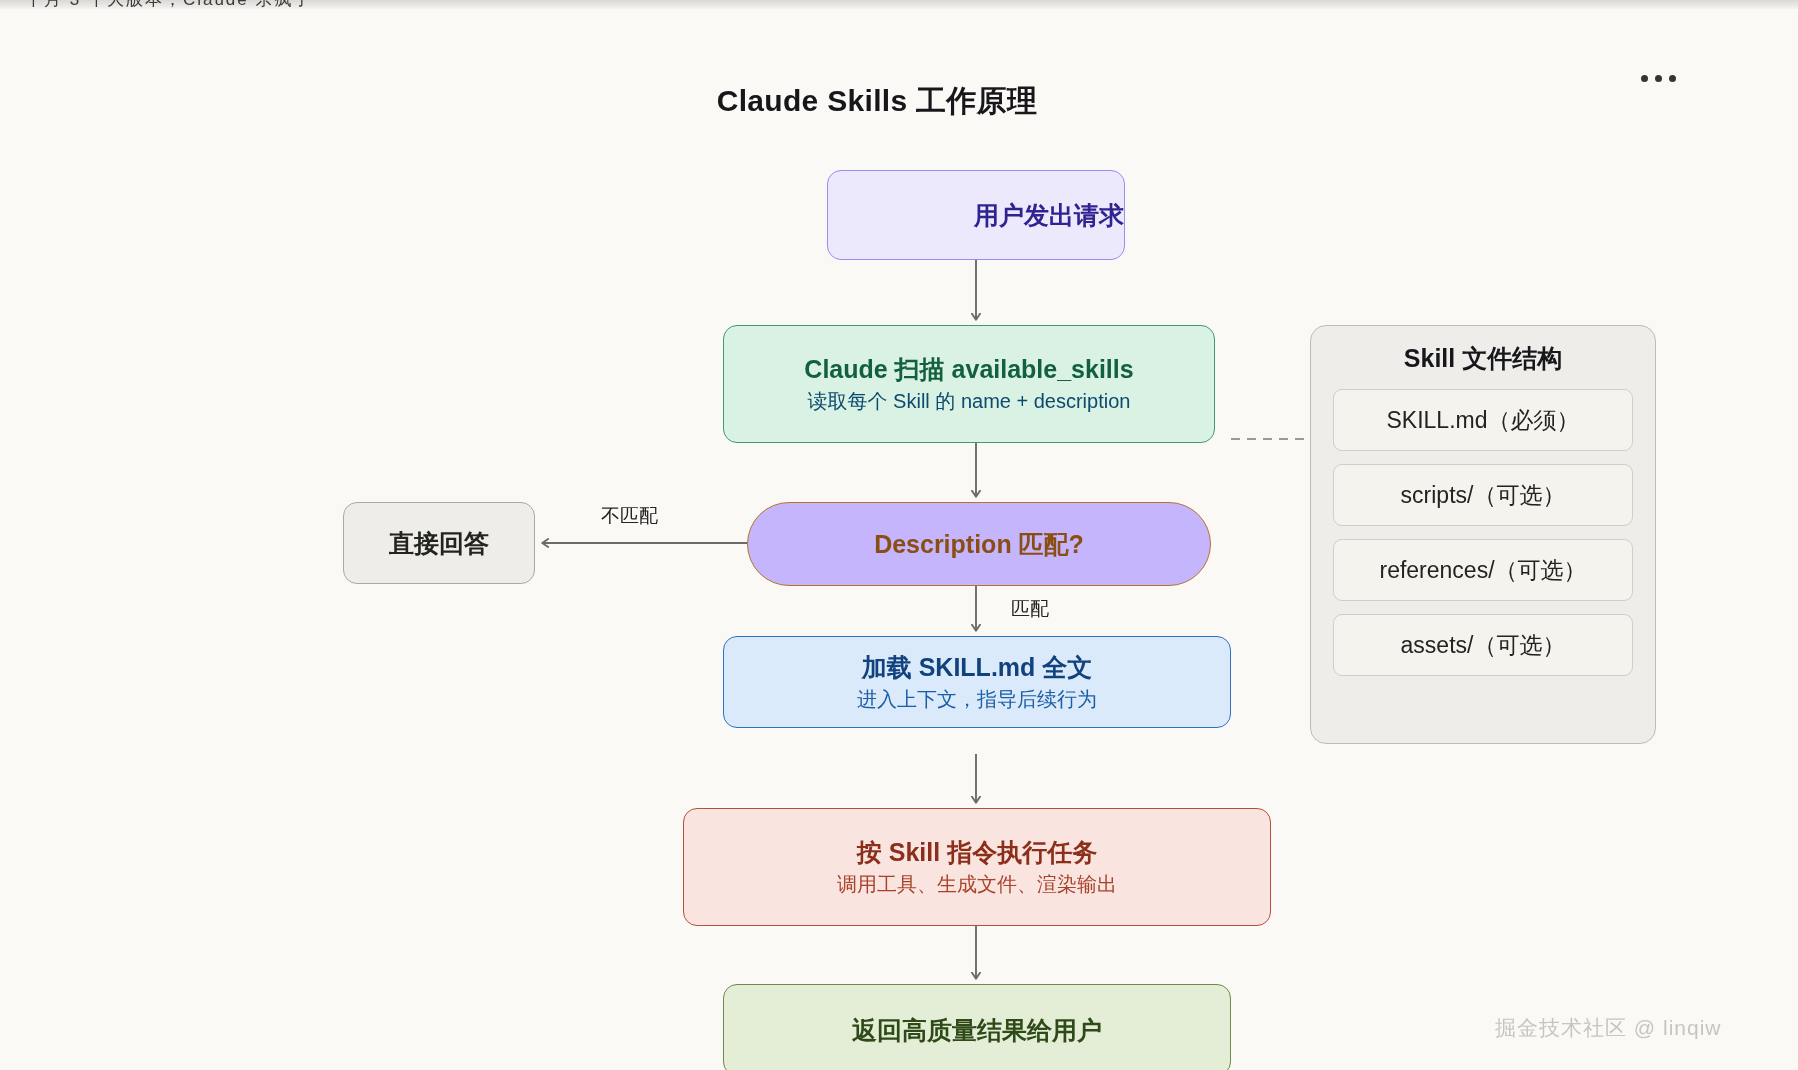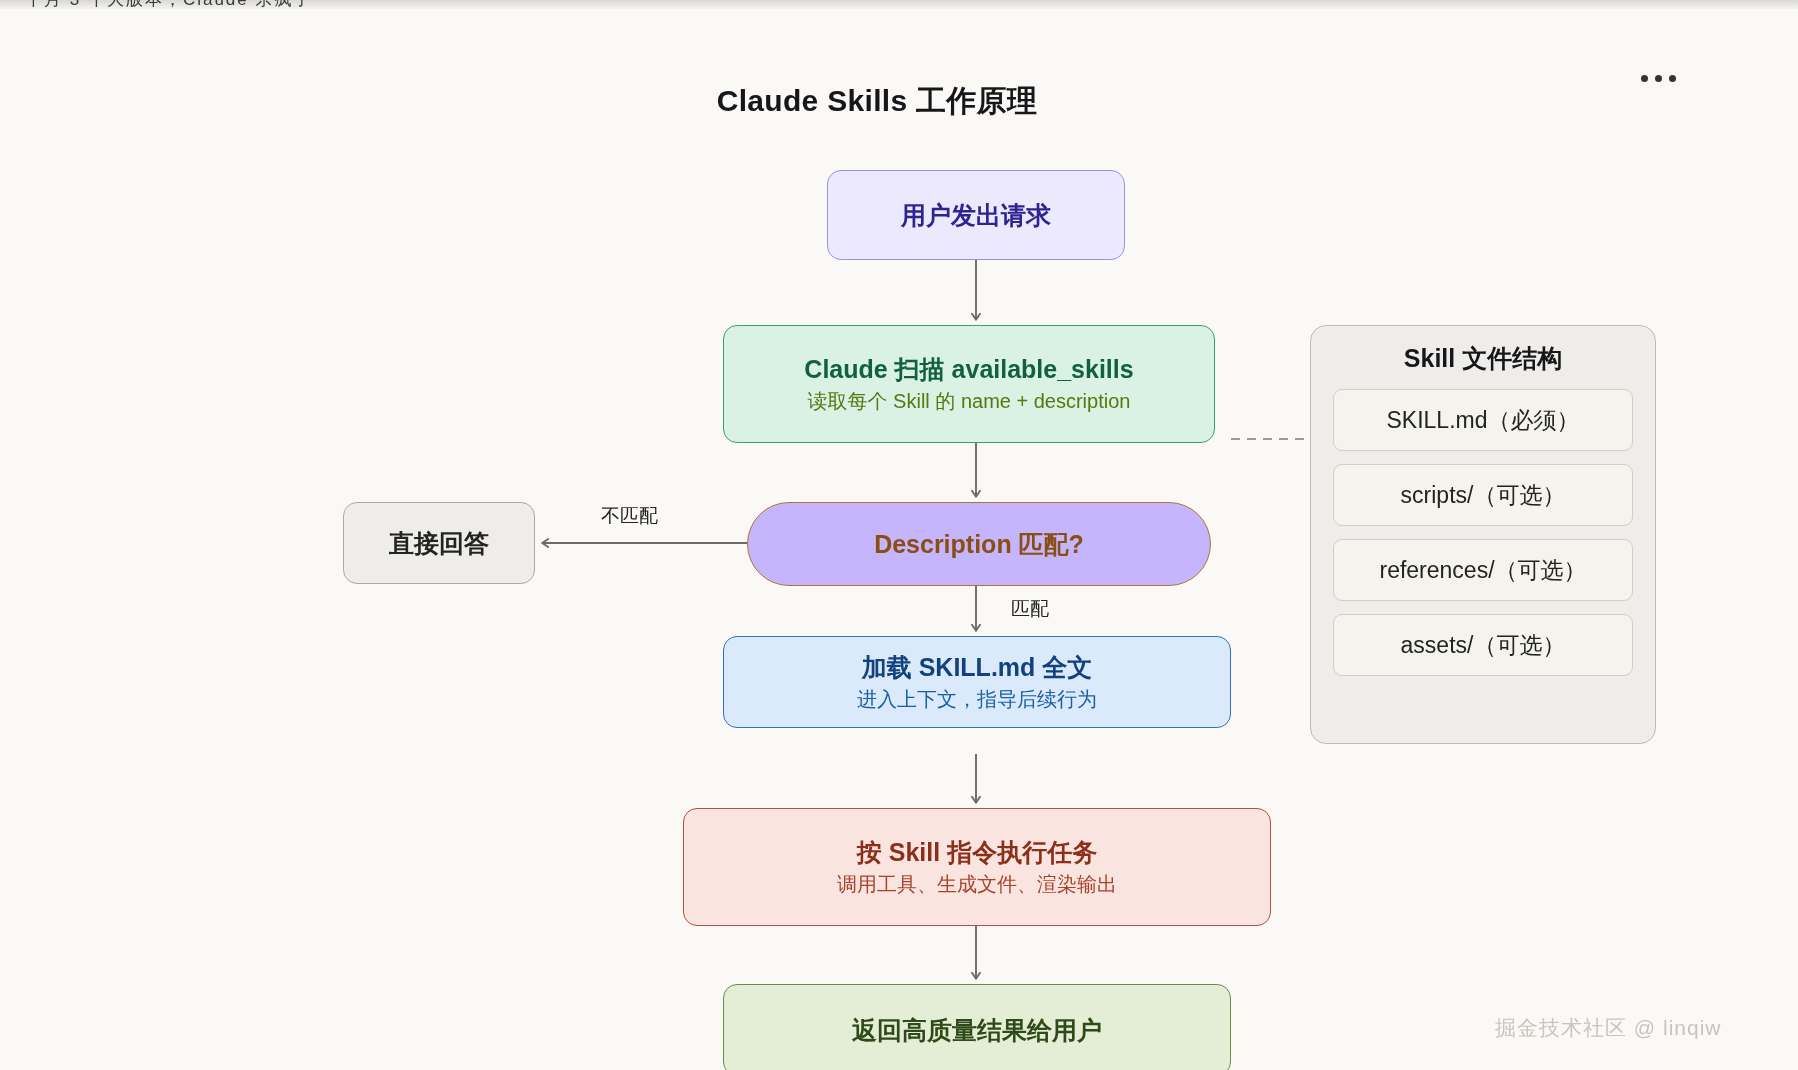--- a/index.html
+++ b/index.html
@@ -89,27 +89,28 @@
   }
   .node .l1 { font-size: 25px; font-weight: 700; white-space: nowrap; }
   .node .l2 { font-size: 20px; font-weight: 400; white-space: nowrap; margin-top: 4px; }
   .node .solo { font-size: 25px; font-weight: 700; white-space: nowrap; }
 
   
   #n-request {
     left: 827px; top: 161px; width: 298px; height: 90px;
     background: #ece9fd; border: 1.6px solid #9a8df0; border-radius: 14px;
     color: #2e2391;
+    align-items: flex-end;
   }
   #n-scan {
     left: 723px; top: 316px; width: 492px; height: 118px;
     background: #d9f2e4; border: 1.6px solid #3f9c6d; border-radius: 14px;
     color: #12603c;
   }
-  #n-scan .l2 { color: #4d7c0f; }
+  #n-scan .l2 { color: #0c4a6e; }
 
   #n-decision {
     left: 747px; top: 493px; width: 464px; height: 84px;
     background: #c4b5fd; border: 1.6px solid #b8722e; border-radius: 42px;
     color: #8a4d12;
   }
   #n-decision .solo { font-size: 25px; }
 
   #n-direct {
     left: 343px; top: 493px; width: 192px; height: 82px;

